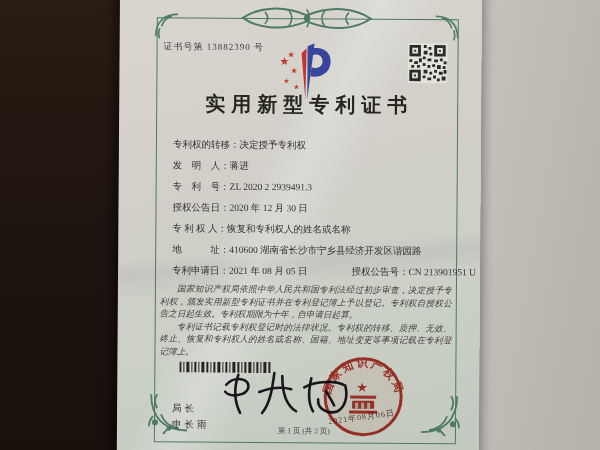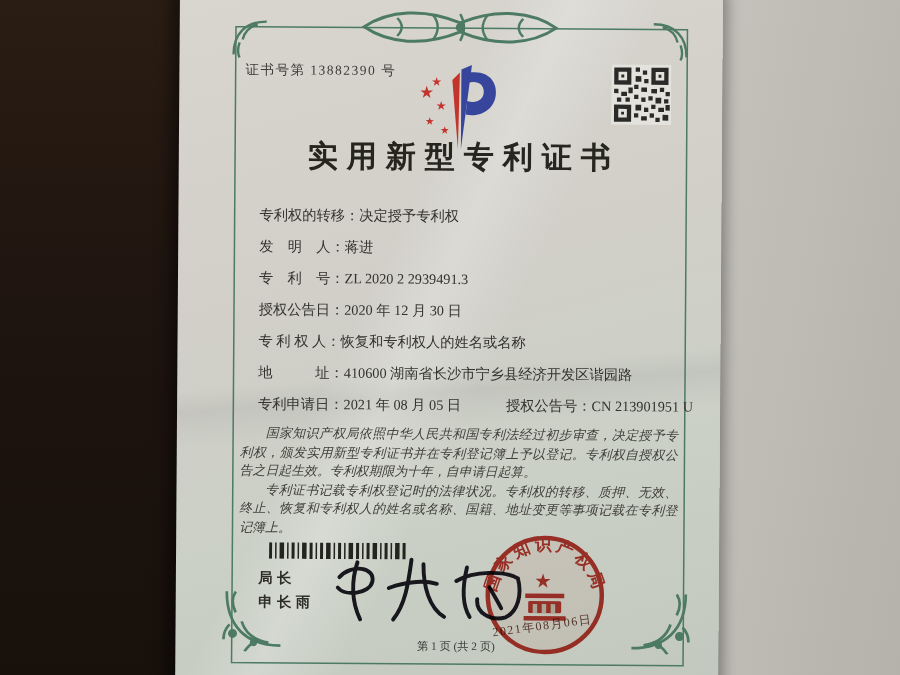--- a/index.html
+++ b/index.html
@@ -22,27 +22,27 @@
   .ornament{position:absolute;color:#4c7a62;}
   .cert-no{position:absolute;left:44px;top:48px;font-size:9px;letter-spacing:1px;color:#3c3b36;}
   .logo{position:absolute;left:158px;top:50px;width:54px;height:58px;}
   .qr{position:absolute;left:288px;top:48px;width:40px;height:42px;}
   .title{position:absolute;left:37px;top:98px;width:300px;text-align:center;
          font-size:20px;font-weight:700;letter-spacing:6px;text-indent:6px;color:#26261f;}
   .fields{position:absolute;left:54px;top:142px;width:280px;font-size:9.5px;color:#33322d;}
   .fields .row{height:21px;line-height:21px;white-space:nowrap;}
   .grant-row{position:absolute;left:54px;top:268px;width:290px;height:21px;line-height:21px;
          font-size:9.5px;color:#33322d;white-space:nowrap;}
-  .grant-no{margin-left:30px;}
+  .grant-no{margin-left:44px;}
   .paras{position:absolute;left:42px;top:290px;width:292px;font-size:8.6px;line-height:12.5px;
          color:#403f39;text-align:justify;font-style:italic;}
   .paras p{margin:0;text-indent:2em;}
   .barcode{position:absolute;left:62px;top:369px;width:92px;height:11px;}
-  .director{position:absolute;left:55px;top:386px;font-size:9.5px;letter-spacing:3px;
-            color:#2e2d28;line-height:16px;font-weight:700;}
+  .director{position:absolute;left:55px;top:408px;font-size:9.5px;letter-spacing:3px;
+            color:#2e2d28;line-height:16px;font-weight:400;}
   .signature{position:absolute;left:95px;top:372px;width:145px;height:54px;}
   .seal{position:absolute;left:205px;top:362px;width:82px;height:82px;mix-blend-mode:multiply;}
   .seal-date{position:absolute;left:211px;top:418px;font-size:8px;letter-spacing:1px;
              color:#6e453c;transform:rotate(-8deg);mix-blend-mode:multiply;}
   .footer{position:absolute;left:37px;top:433px;width:300px;text-align:center;
           font-size:7.5px;color:#3a3934;}
 </style>
 </head>
 <body>
 

